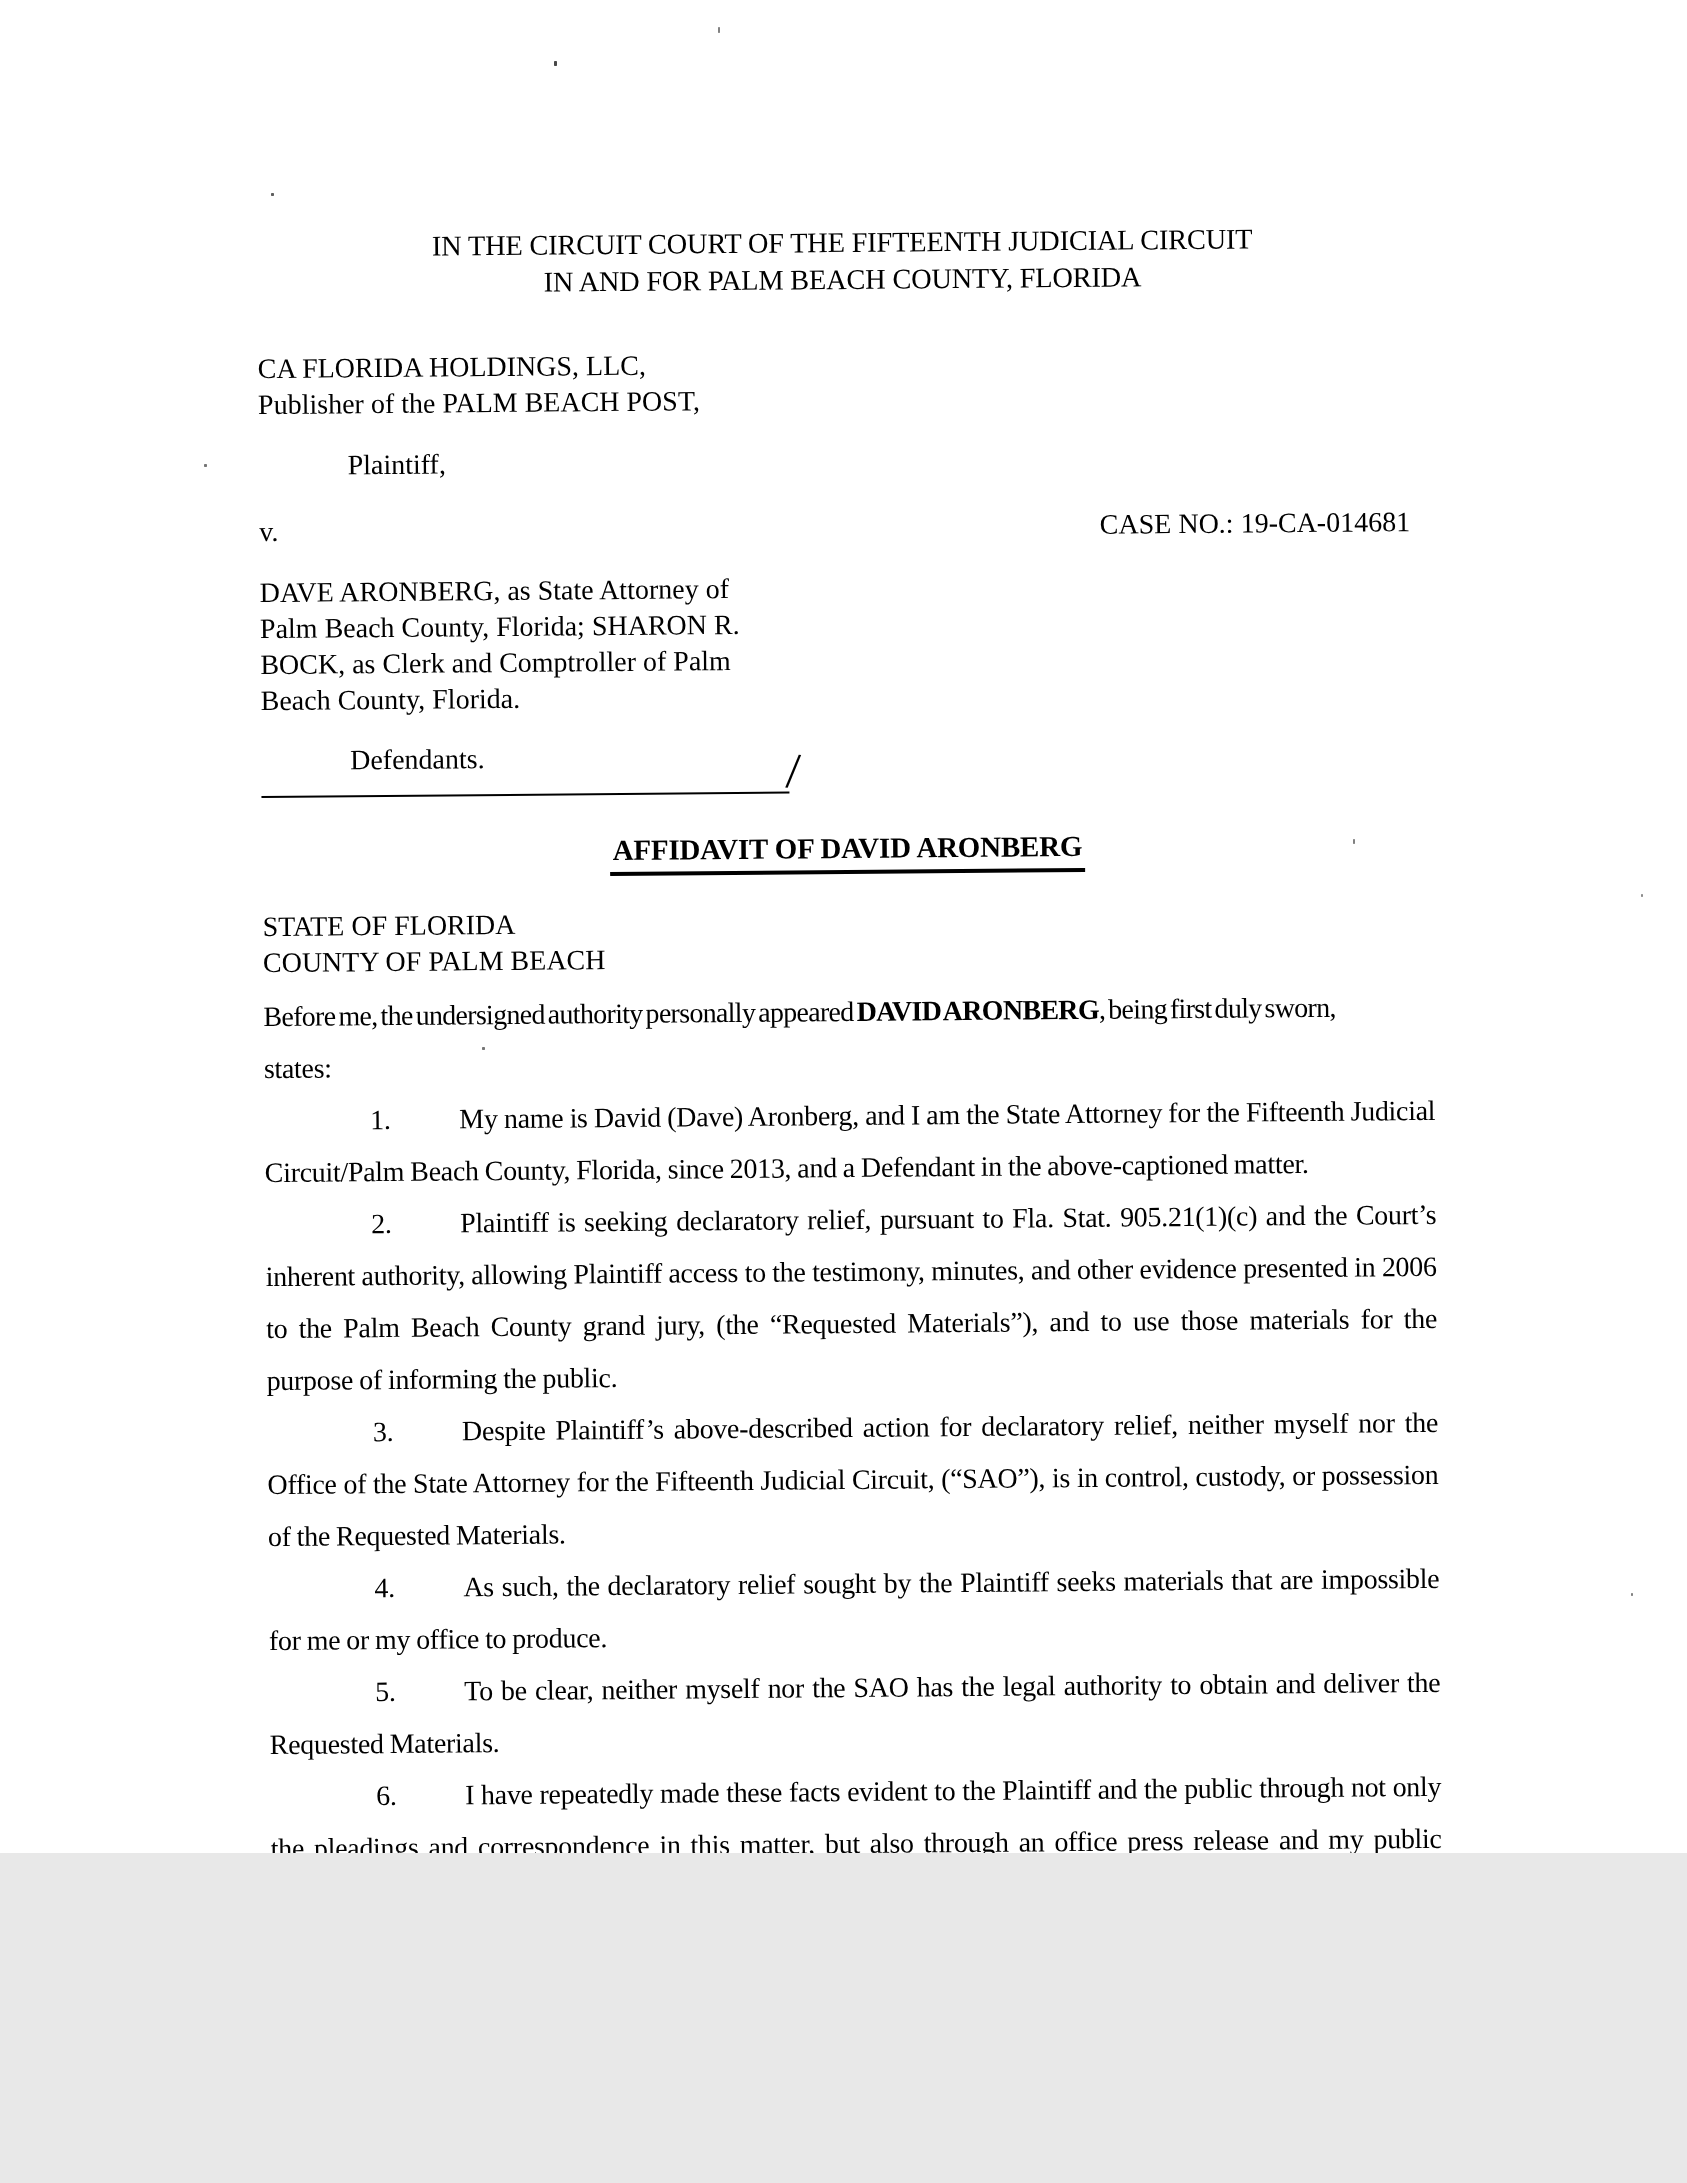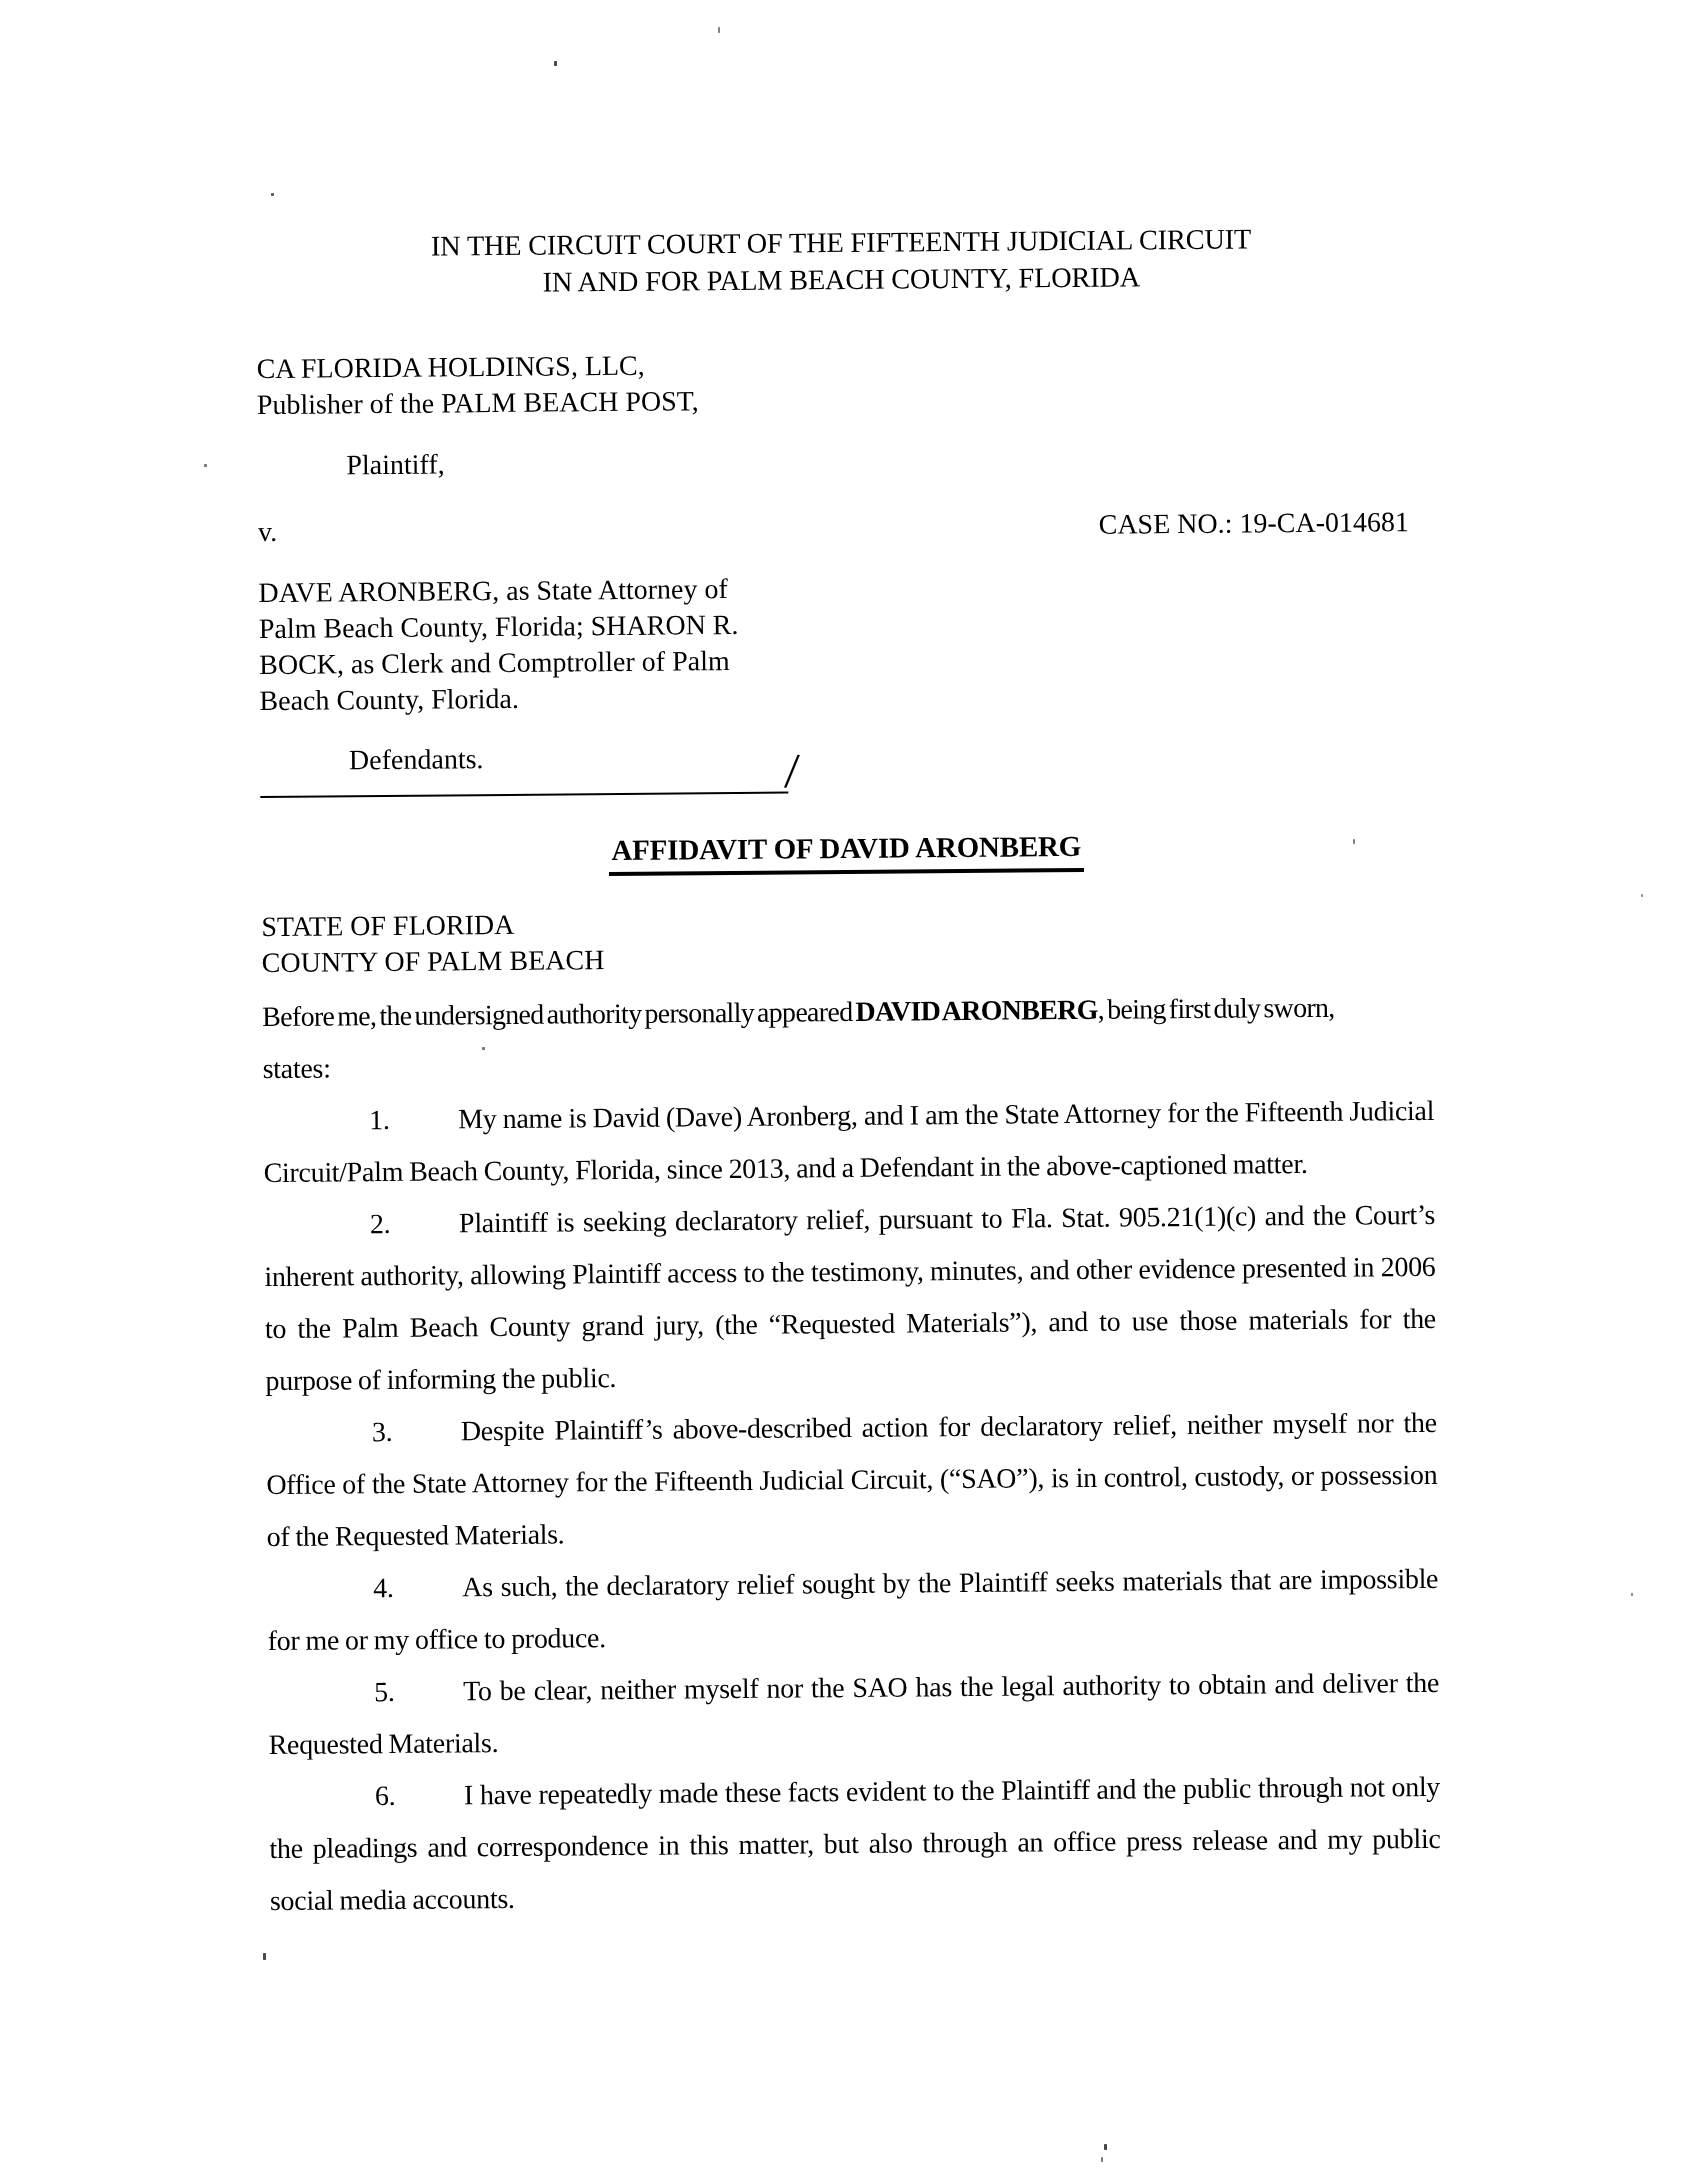--- a/index.html
+++ b/index.html
@@ -1,17 +1,17 @@
 <!DOCTYPE html>
 <html style="font-size:10.6px"><head>
 <meta charset="utf-8">
 <style>
   html,body{margin:0;padding:0;background:#e8e8e8;}
   .page{
-    width:1687px;height:2183px;background:#ffffff;position:relative;
+    width:1687px;height:1853px;background:#ffffff;position:relative;
     overflow:hidden;font-family:"Liberation Serif", serif;color:#000;
   }
   .doc{
     position:absolute;left:0;top:0;right:0;bottom:0;
     padding:224px 255px 0 261px;
     transform:rotate(-0.5deg);
     transform-origin:50% 40%;
   }
   .court{
     text-align:center;font-size:28.4px;line-height:37px;letter-spacing:-0.2px;

